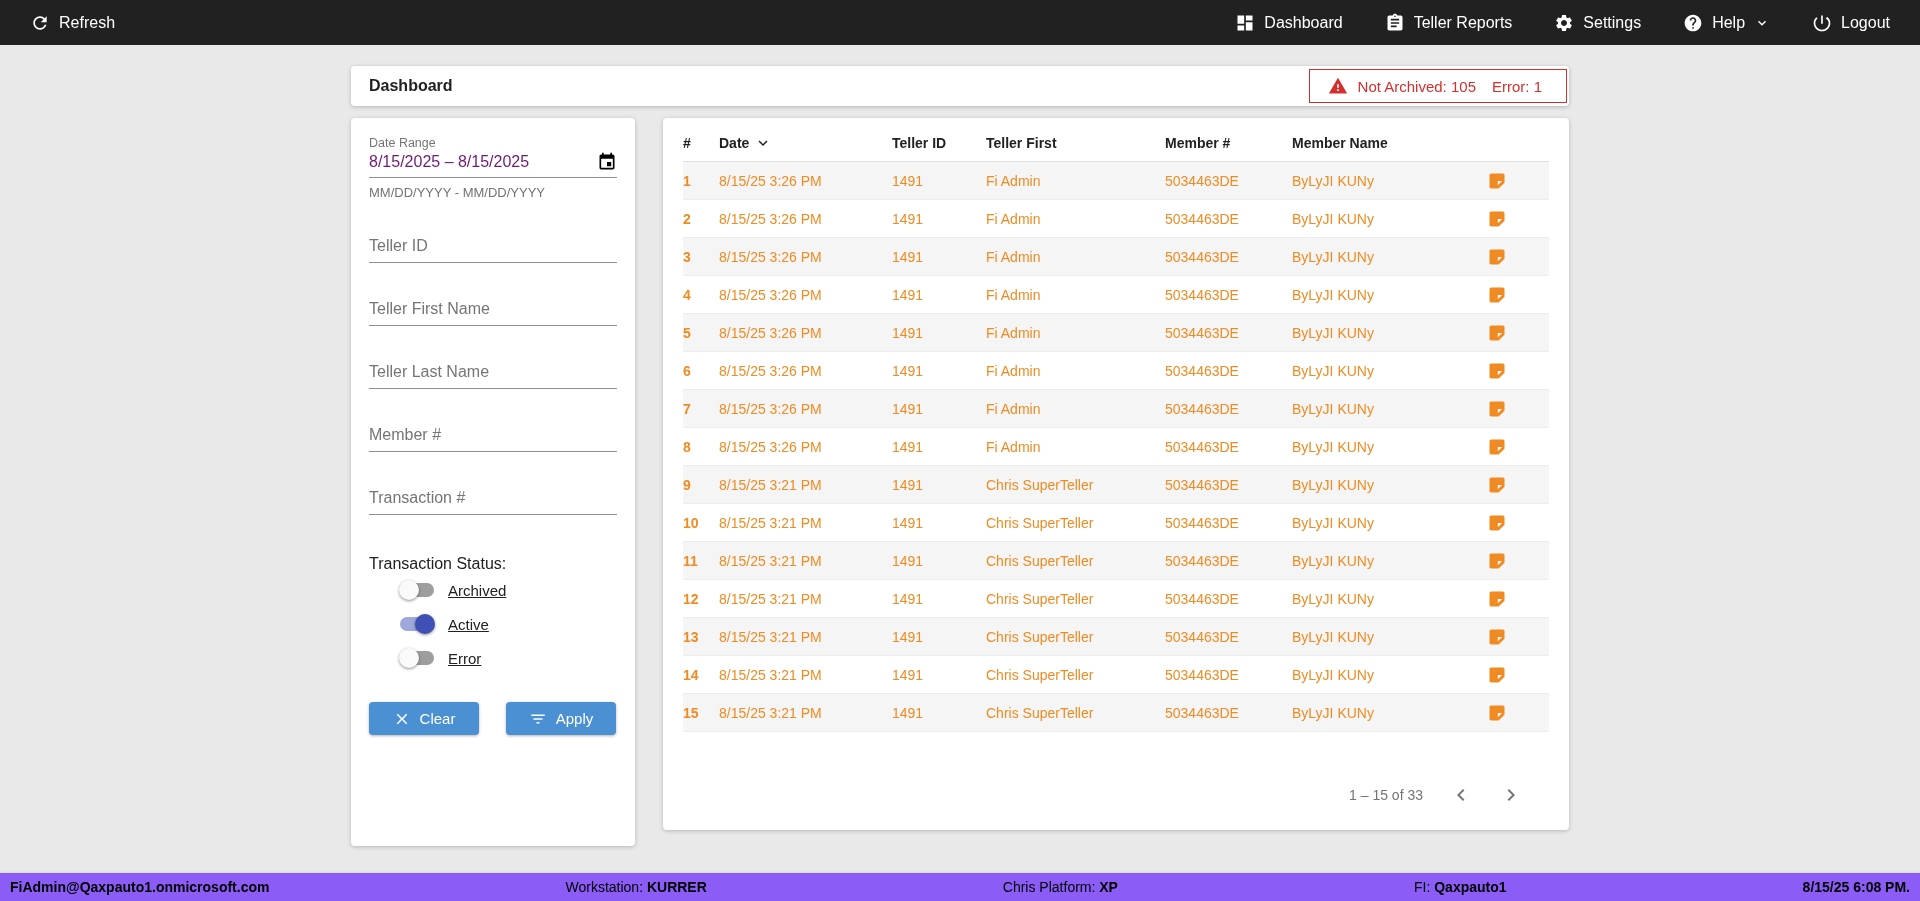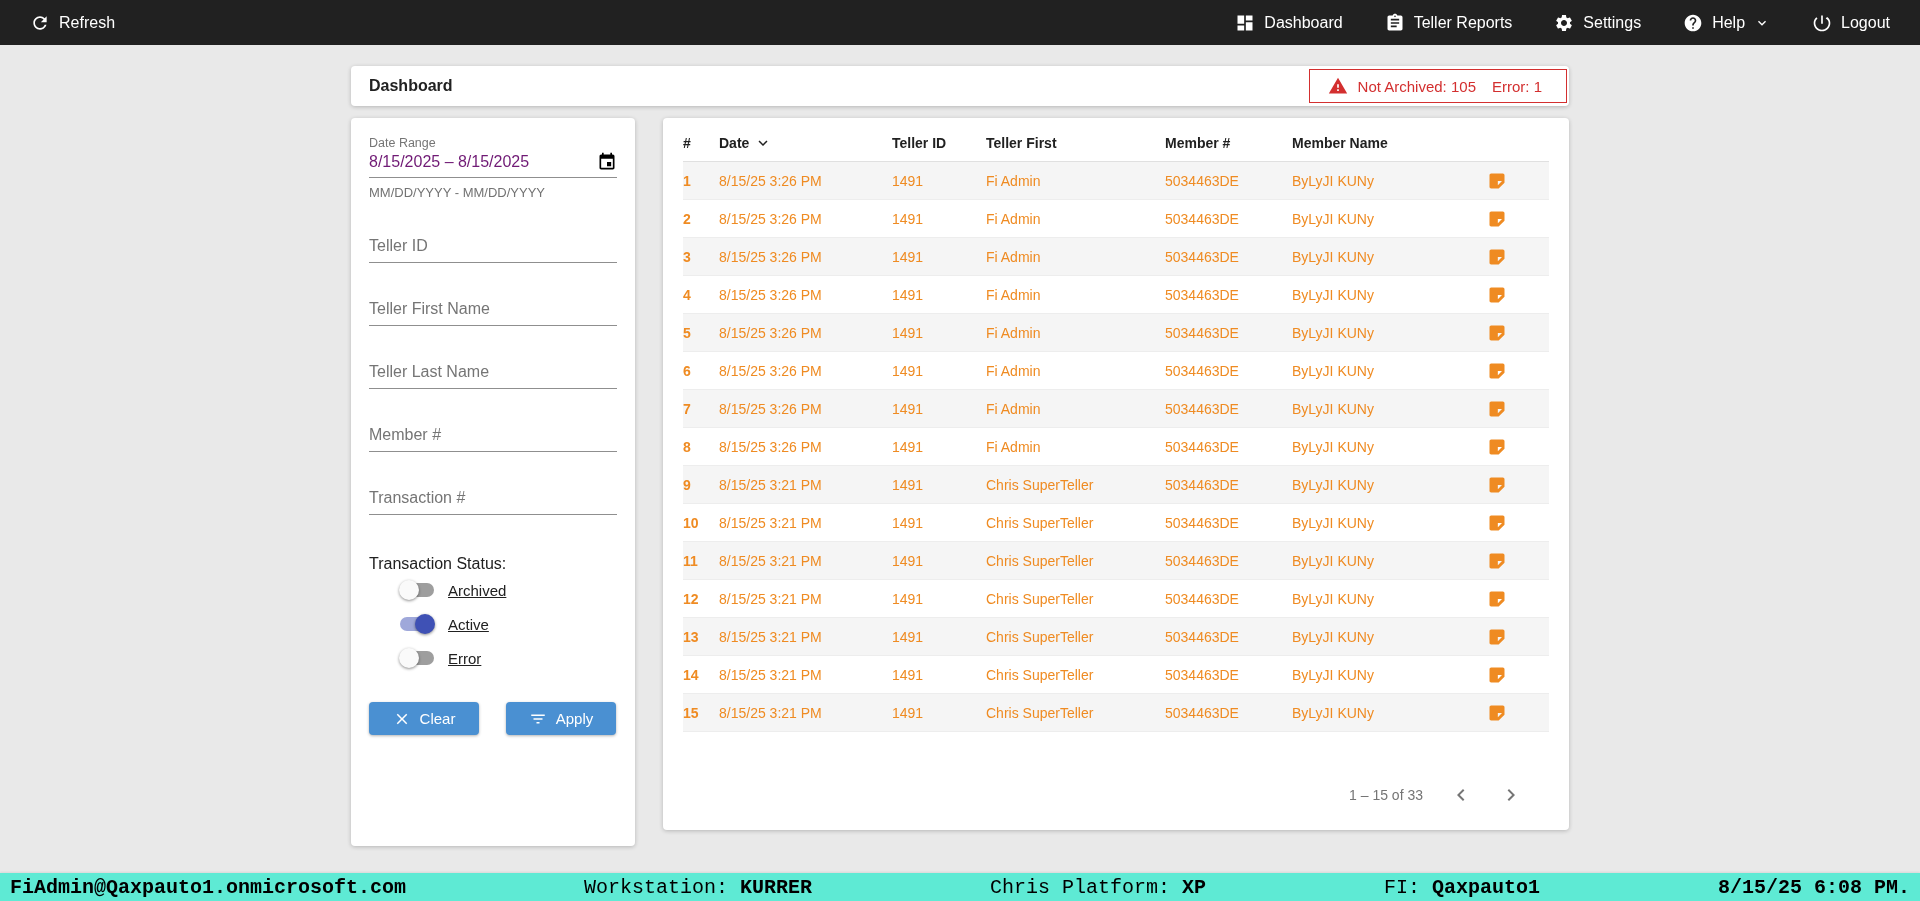--- a/index.html
+++ b/index.html
@@ -104,23 +104,23 @@
     font-size:14px; color:#757575; padding-right:26px;
   }
   .page-range { }
   .page-btn { cursor:pointer; margin-left:26px; }
   .page-btn svg { width:24px; height:24px; fill:#616161; }
   .page-btn.disabled svg { fill:#c2c2c2; }
 
   
   .footer {
     position:fixed; left:0; right:0; bottom:0; height:28px;
-    background:#5eead4; box-shadow:0 -1px 2px rgba(0,0,0,.08);
+    background:#8b5cf6; box-shadow:0 -1px 2px rgba(0,0,0,.08);
     display:flex; align-items:center; justify-content:space-between;
-    padding:0 10px; font-size:20px; color:#000;font-family:Liberation Mono, monospace;
+    padding:0 10px; font-size:14px; color:#000;
   }
   .footer b { font-weight:700; }
   .bold { font-weight:700; }
 </style>
 </head>
 <body>
 
 <div class="topbar">
   <div class="topbar-left">
     <div class="nav-item">

